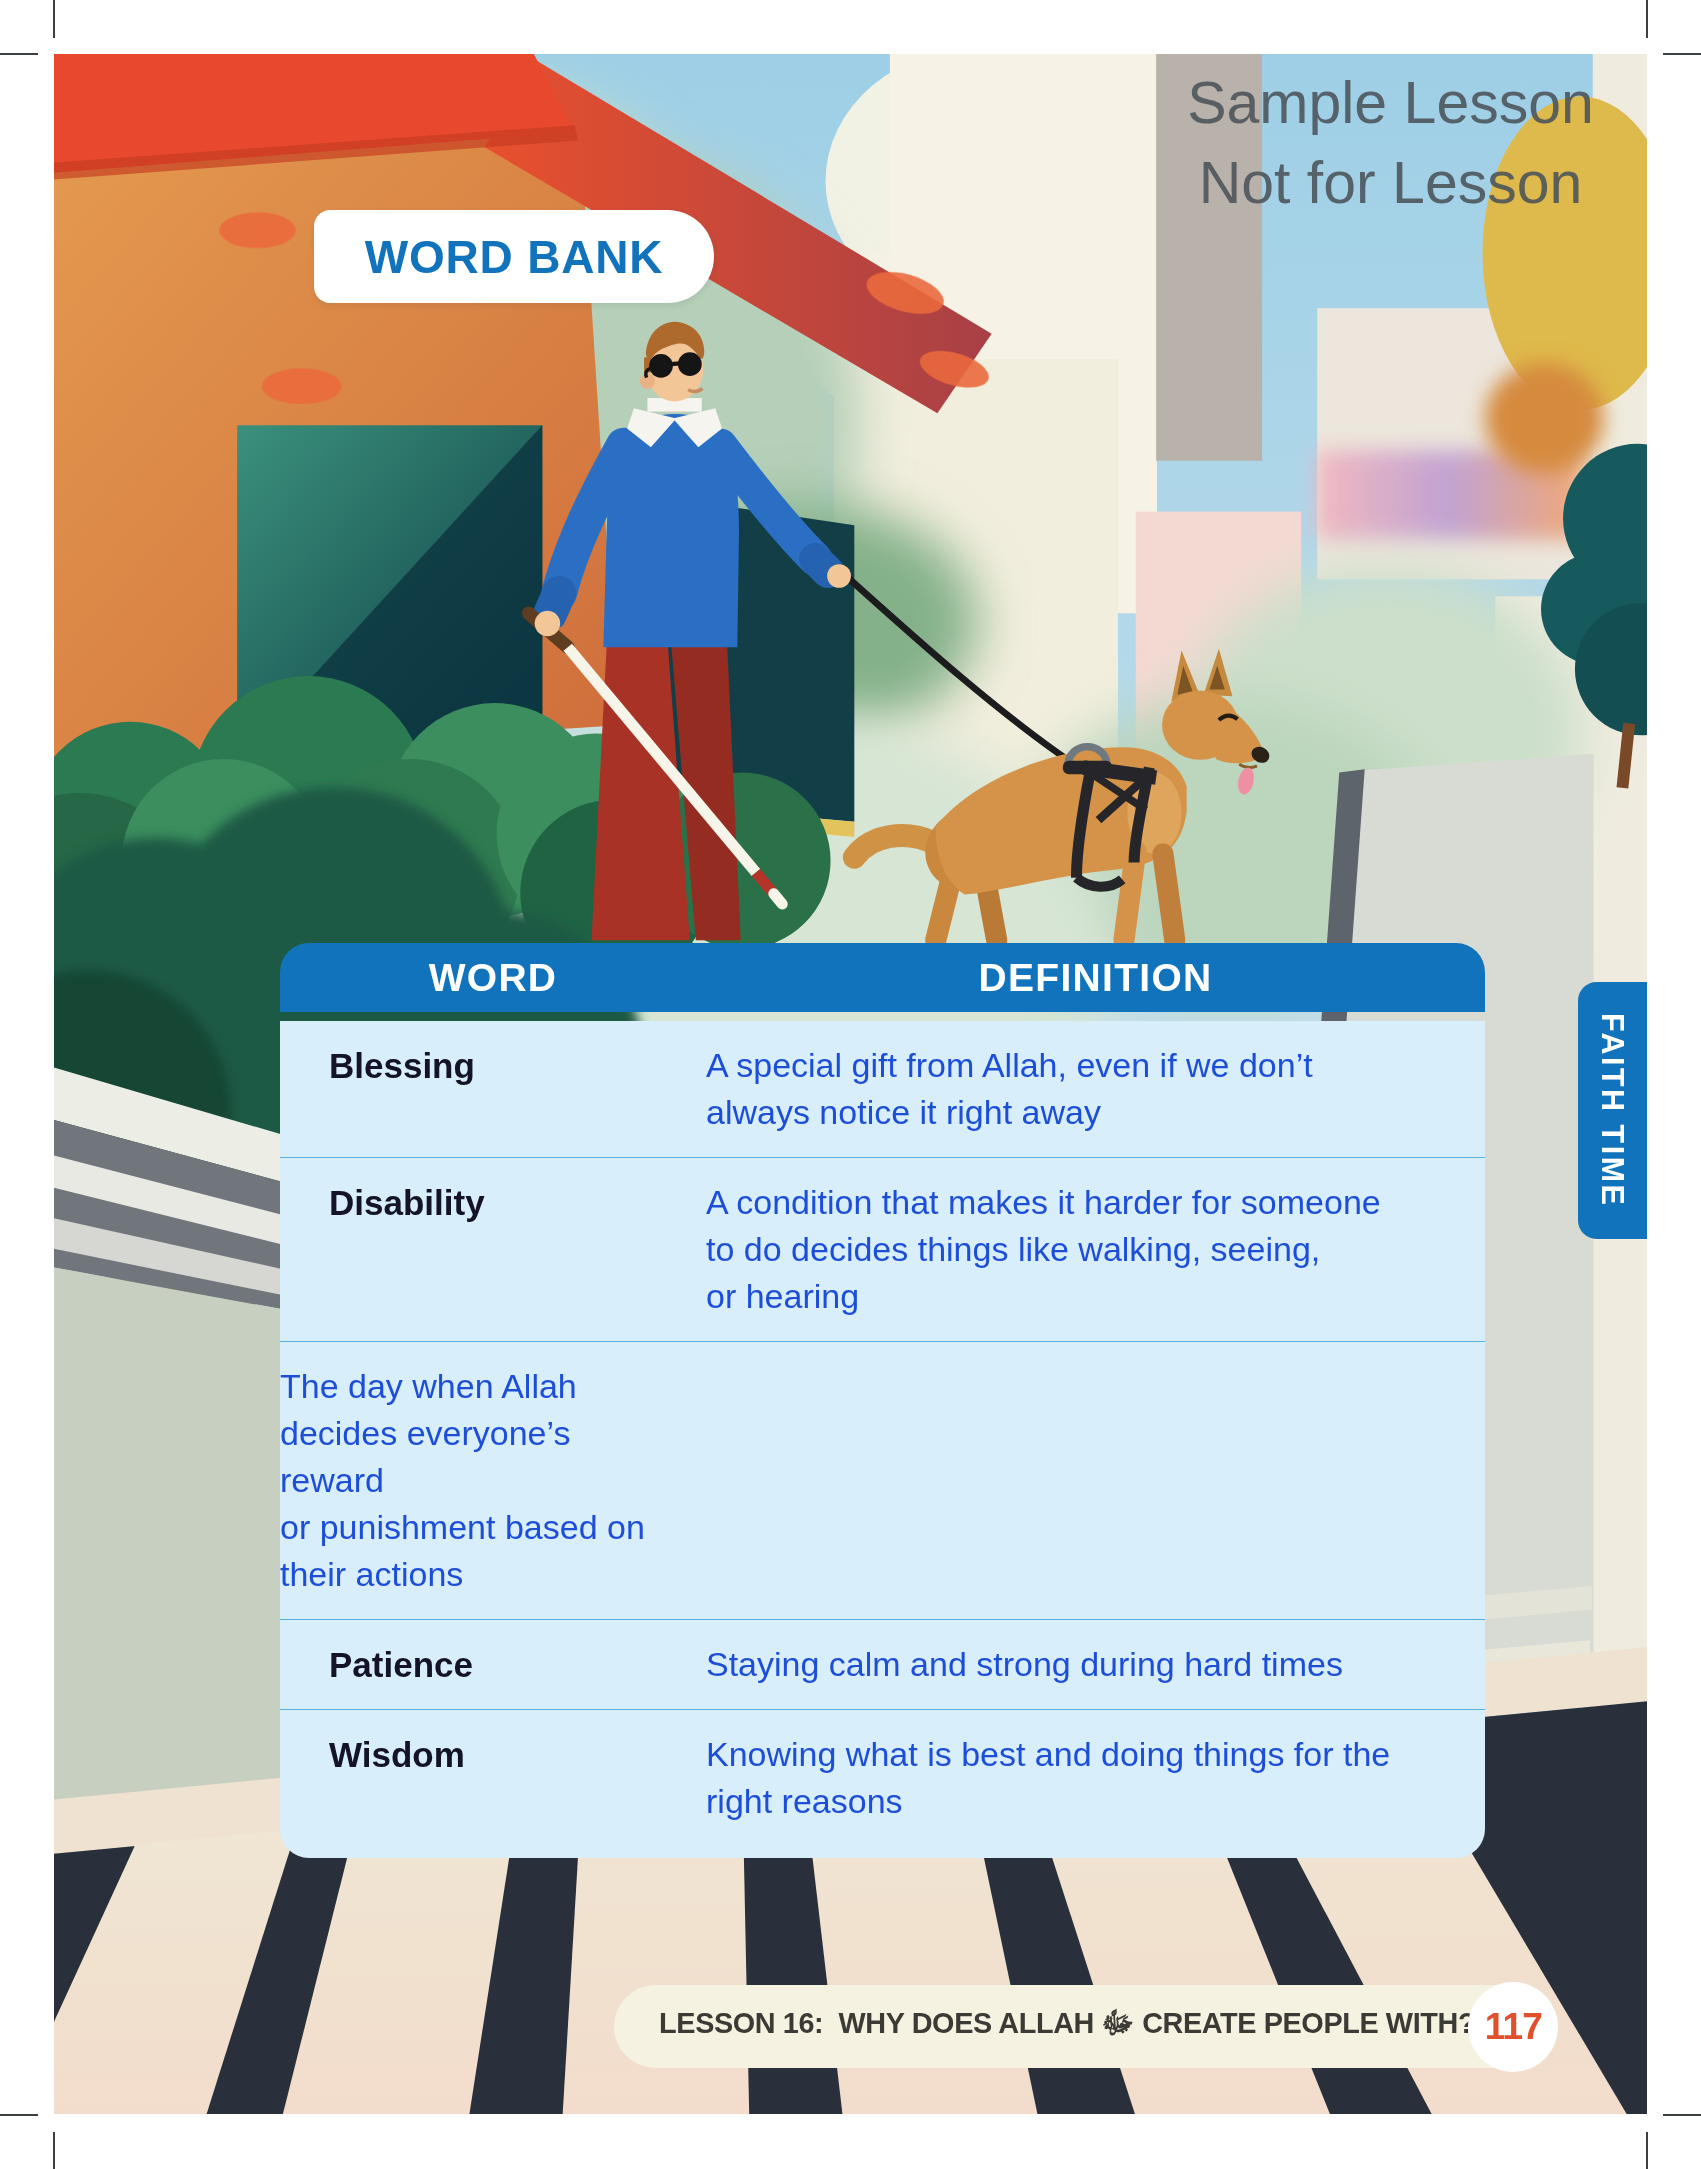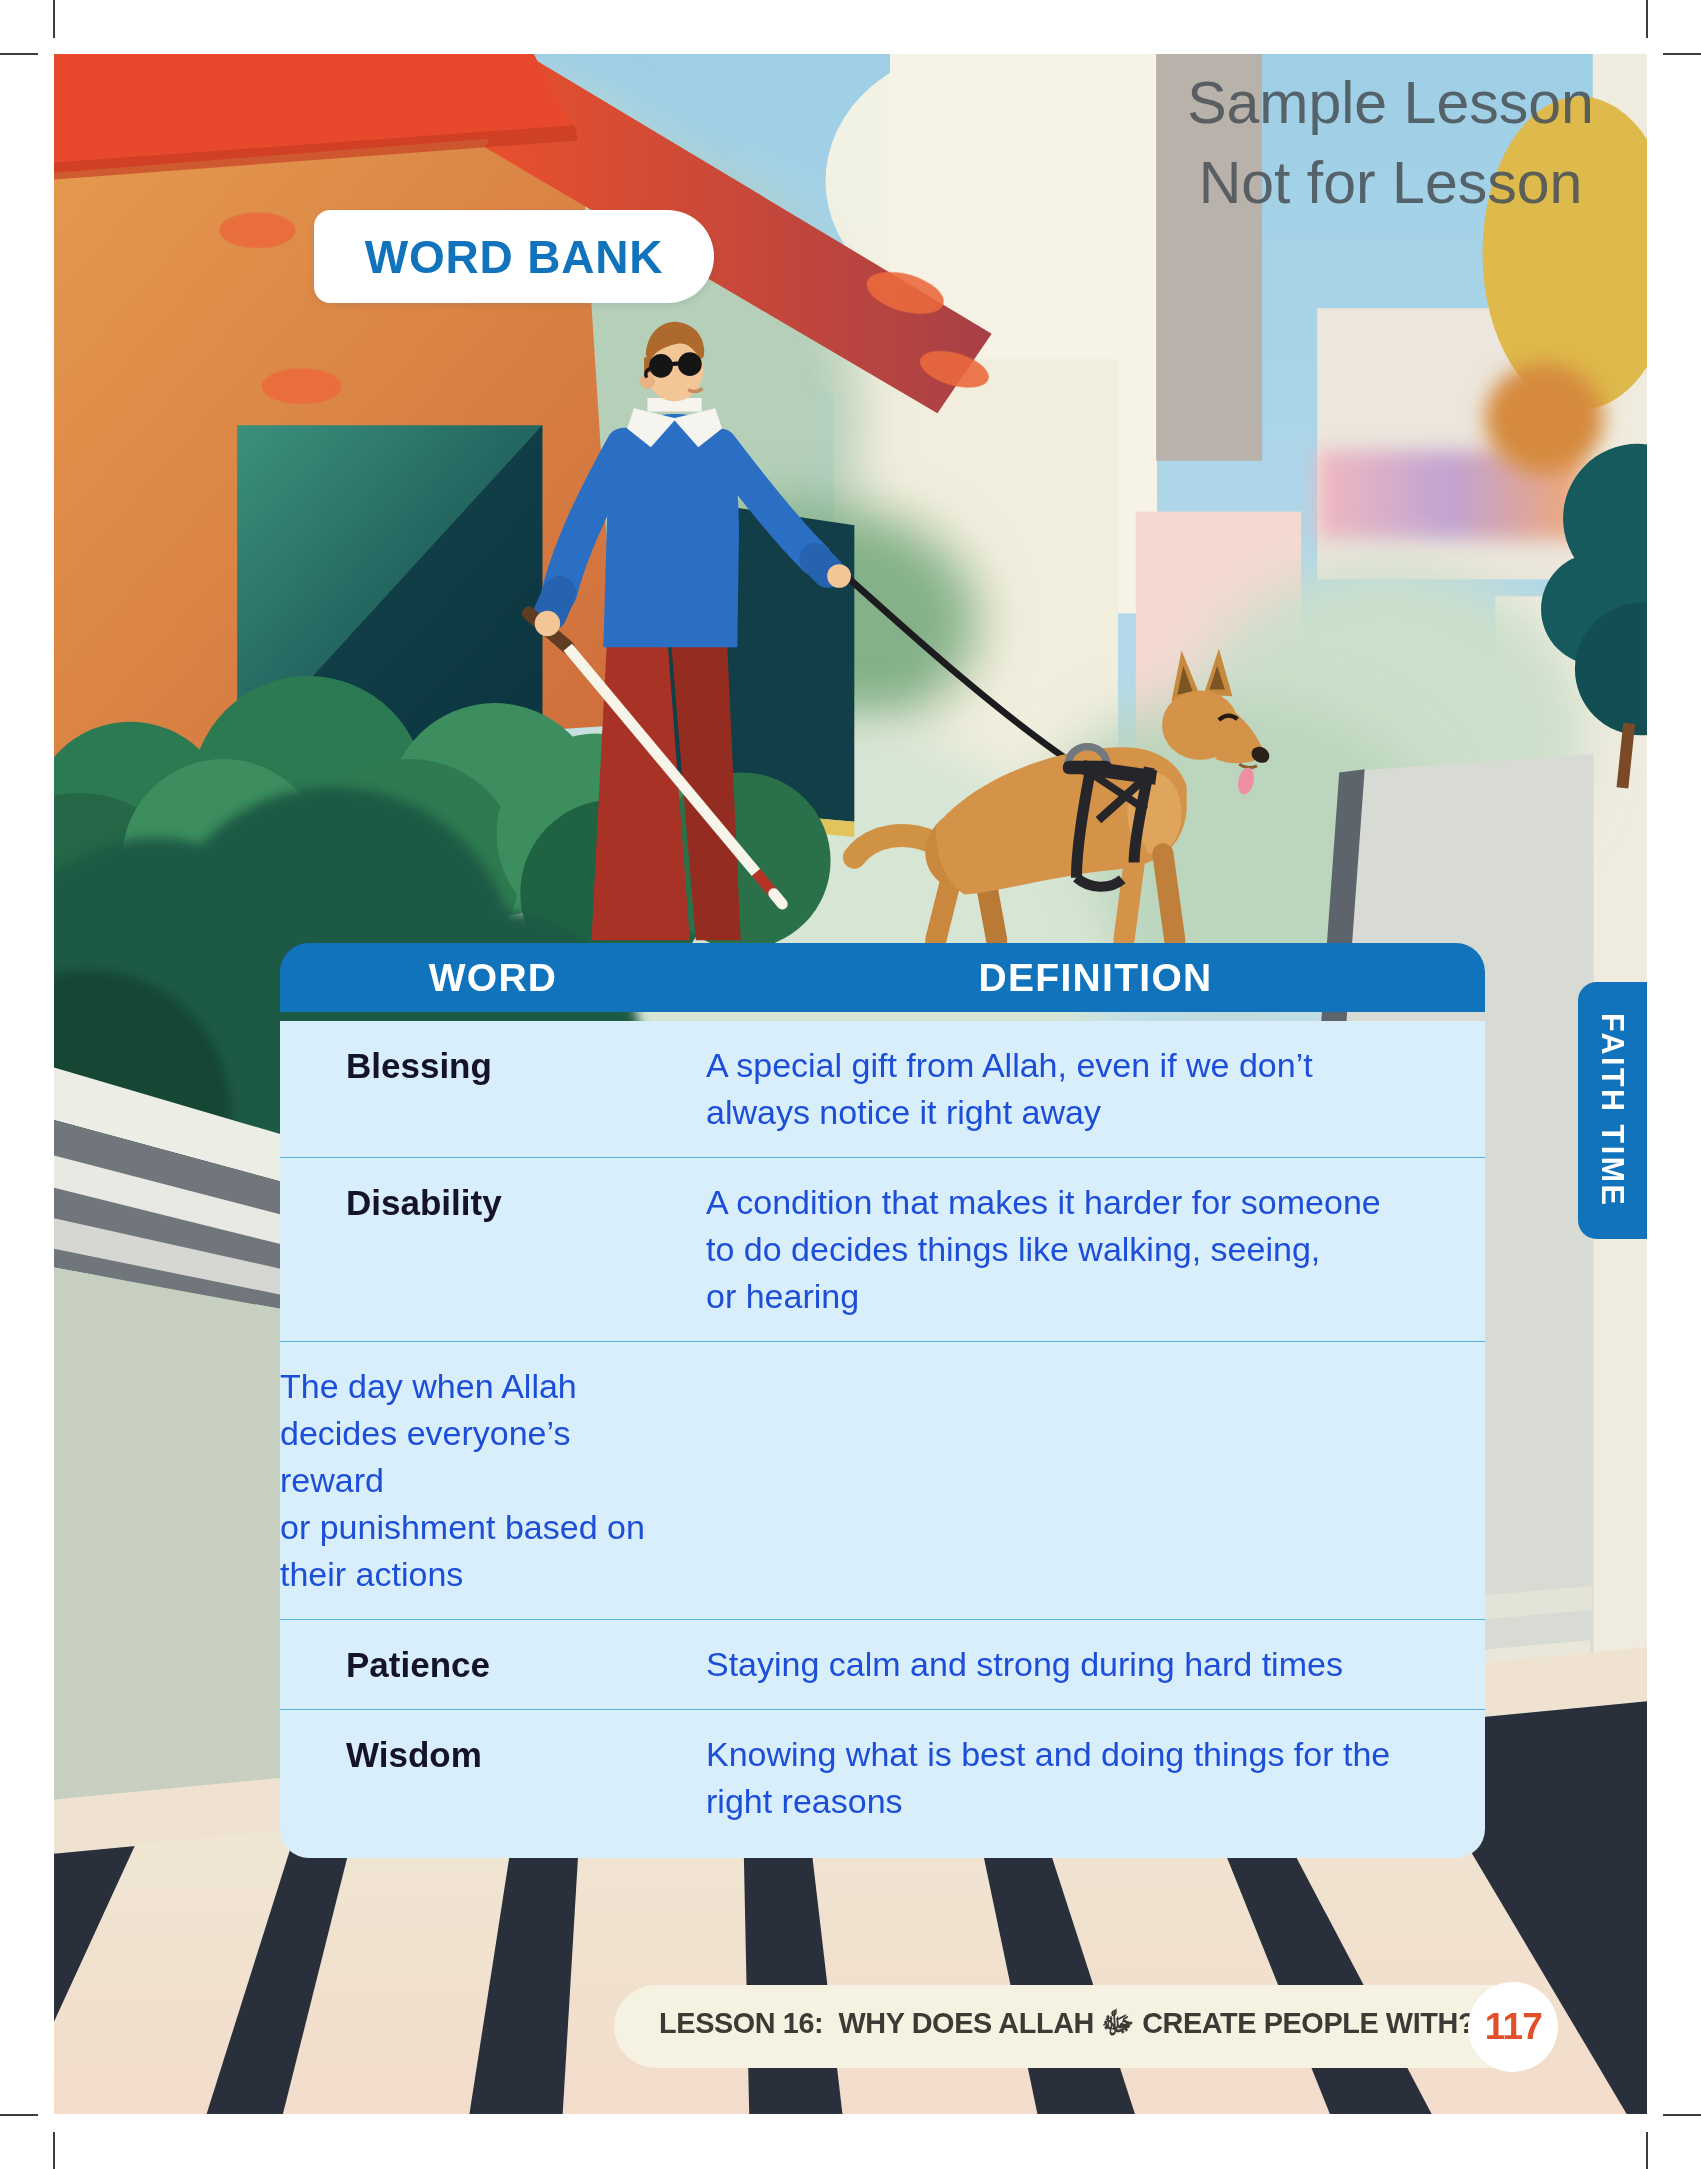--- a/index.html
+++ b/index.html
@@ -51,21 +51,21 @@
   .vocab-body{
     margin-top:8.5px;background:var(--table-body-blue,#d8eefa);
     border-radius:0 0 29px 29px;padding-bottom:12px;overflow:hidden;
   }
   .vocab-row{
     display:grid;grid-template-columns:426px 1fr;
     padding:21px 0;border-bottom:1.7px solid var(--row-divider-blue,#58b1de);
   }
   .vocab-row:last-child{border-bottom:none;}
   .vocab-row .word{
-    padding-left:66px;font-size:35px;font-weight:bold;color:#15132a;line-height:47px;
+    padding-left:49px;font-size:35px;font-weight:bold;color:#15132a;line-height:47px;
   }
   .vocab-row .def{
     padding-right:37px;font-size:34px;color:#1d4ed8;line-height:47px;white-space:pre-line;
   }
 
   
   .faith-tab{
     position:absolute;left:1578px;top:982px;width:69px;height:257px;z-index:6;
     background:var(--accent-blue,#1173bc);border-radius:18.6px 0 0 18.6px;
     display:flex;align-items:center;justify-content:center;

